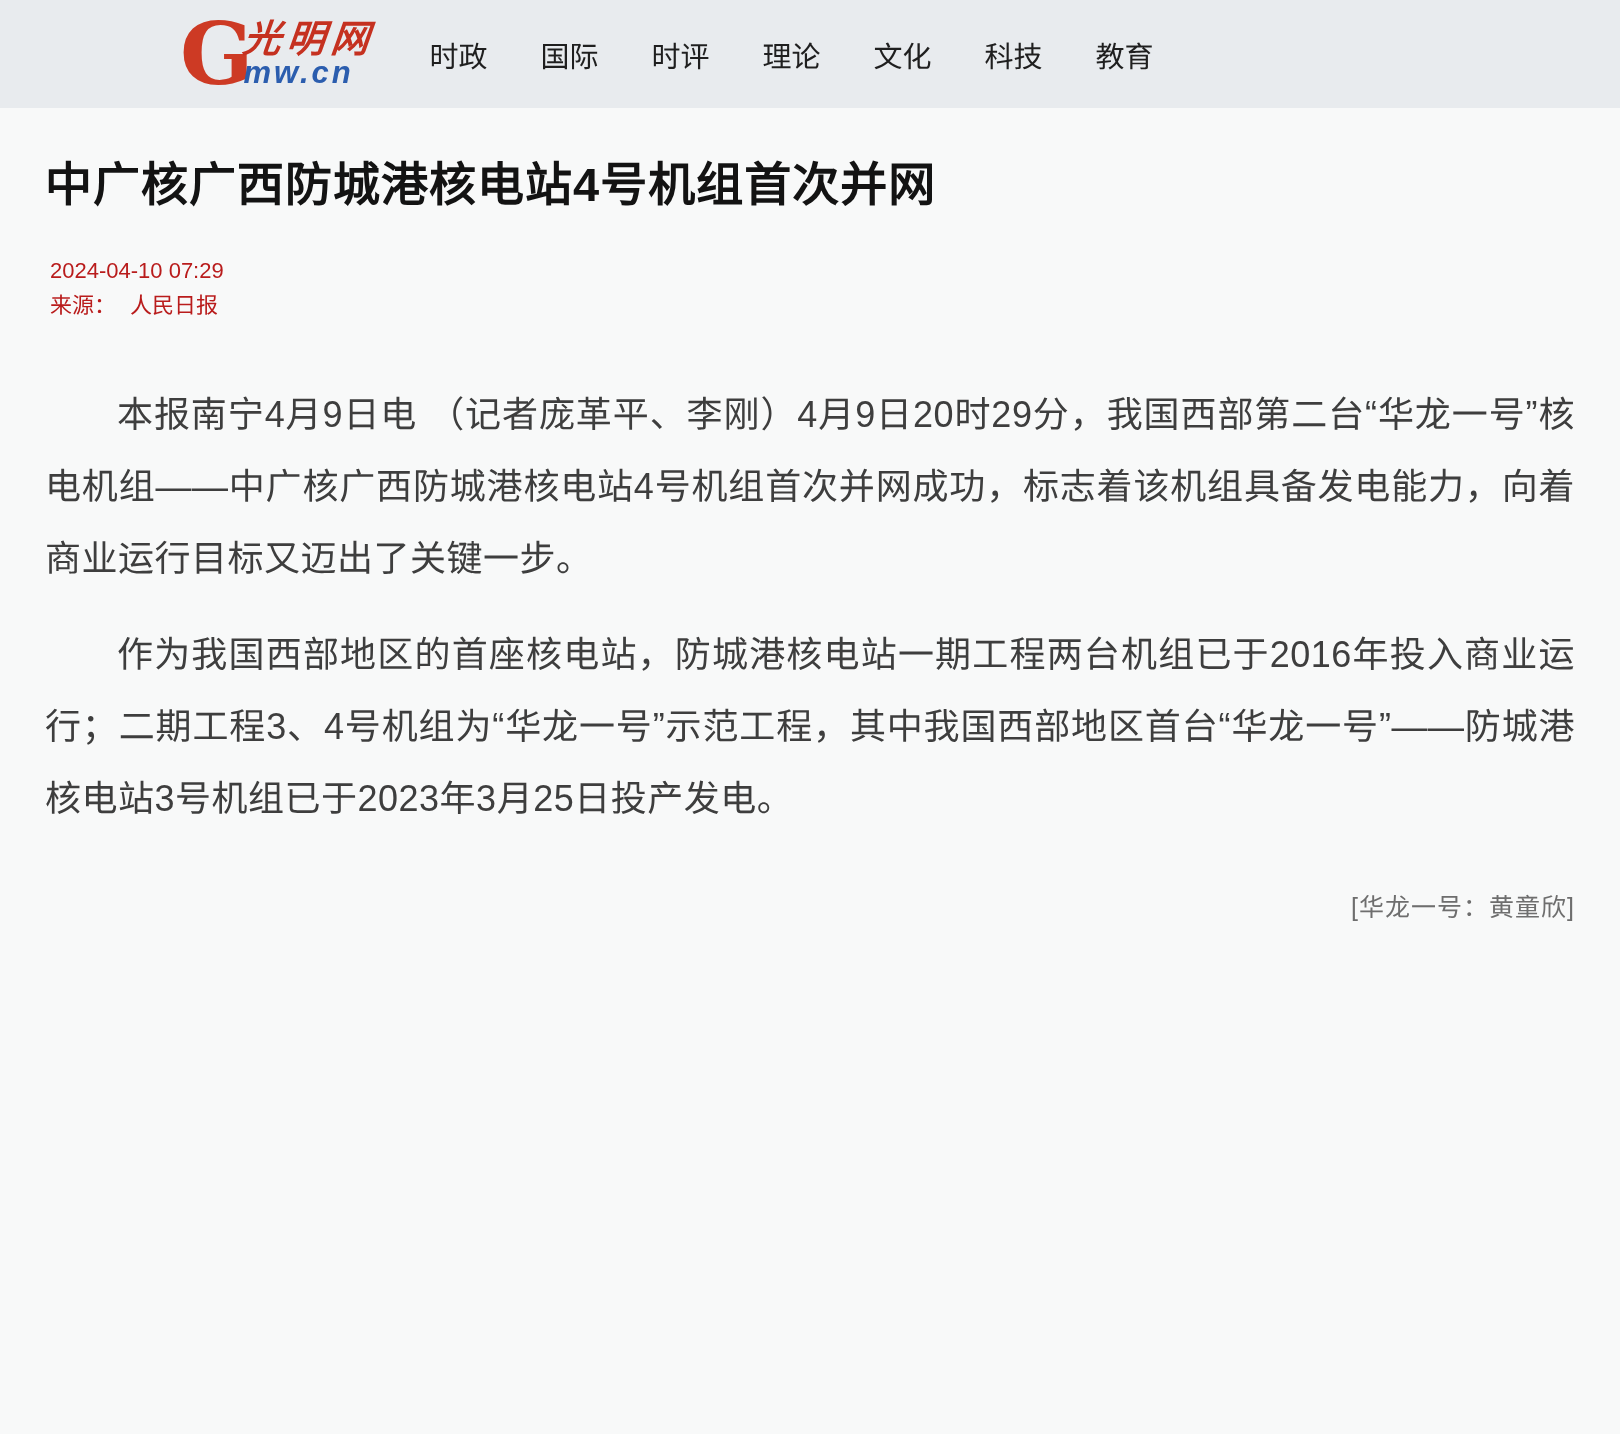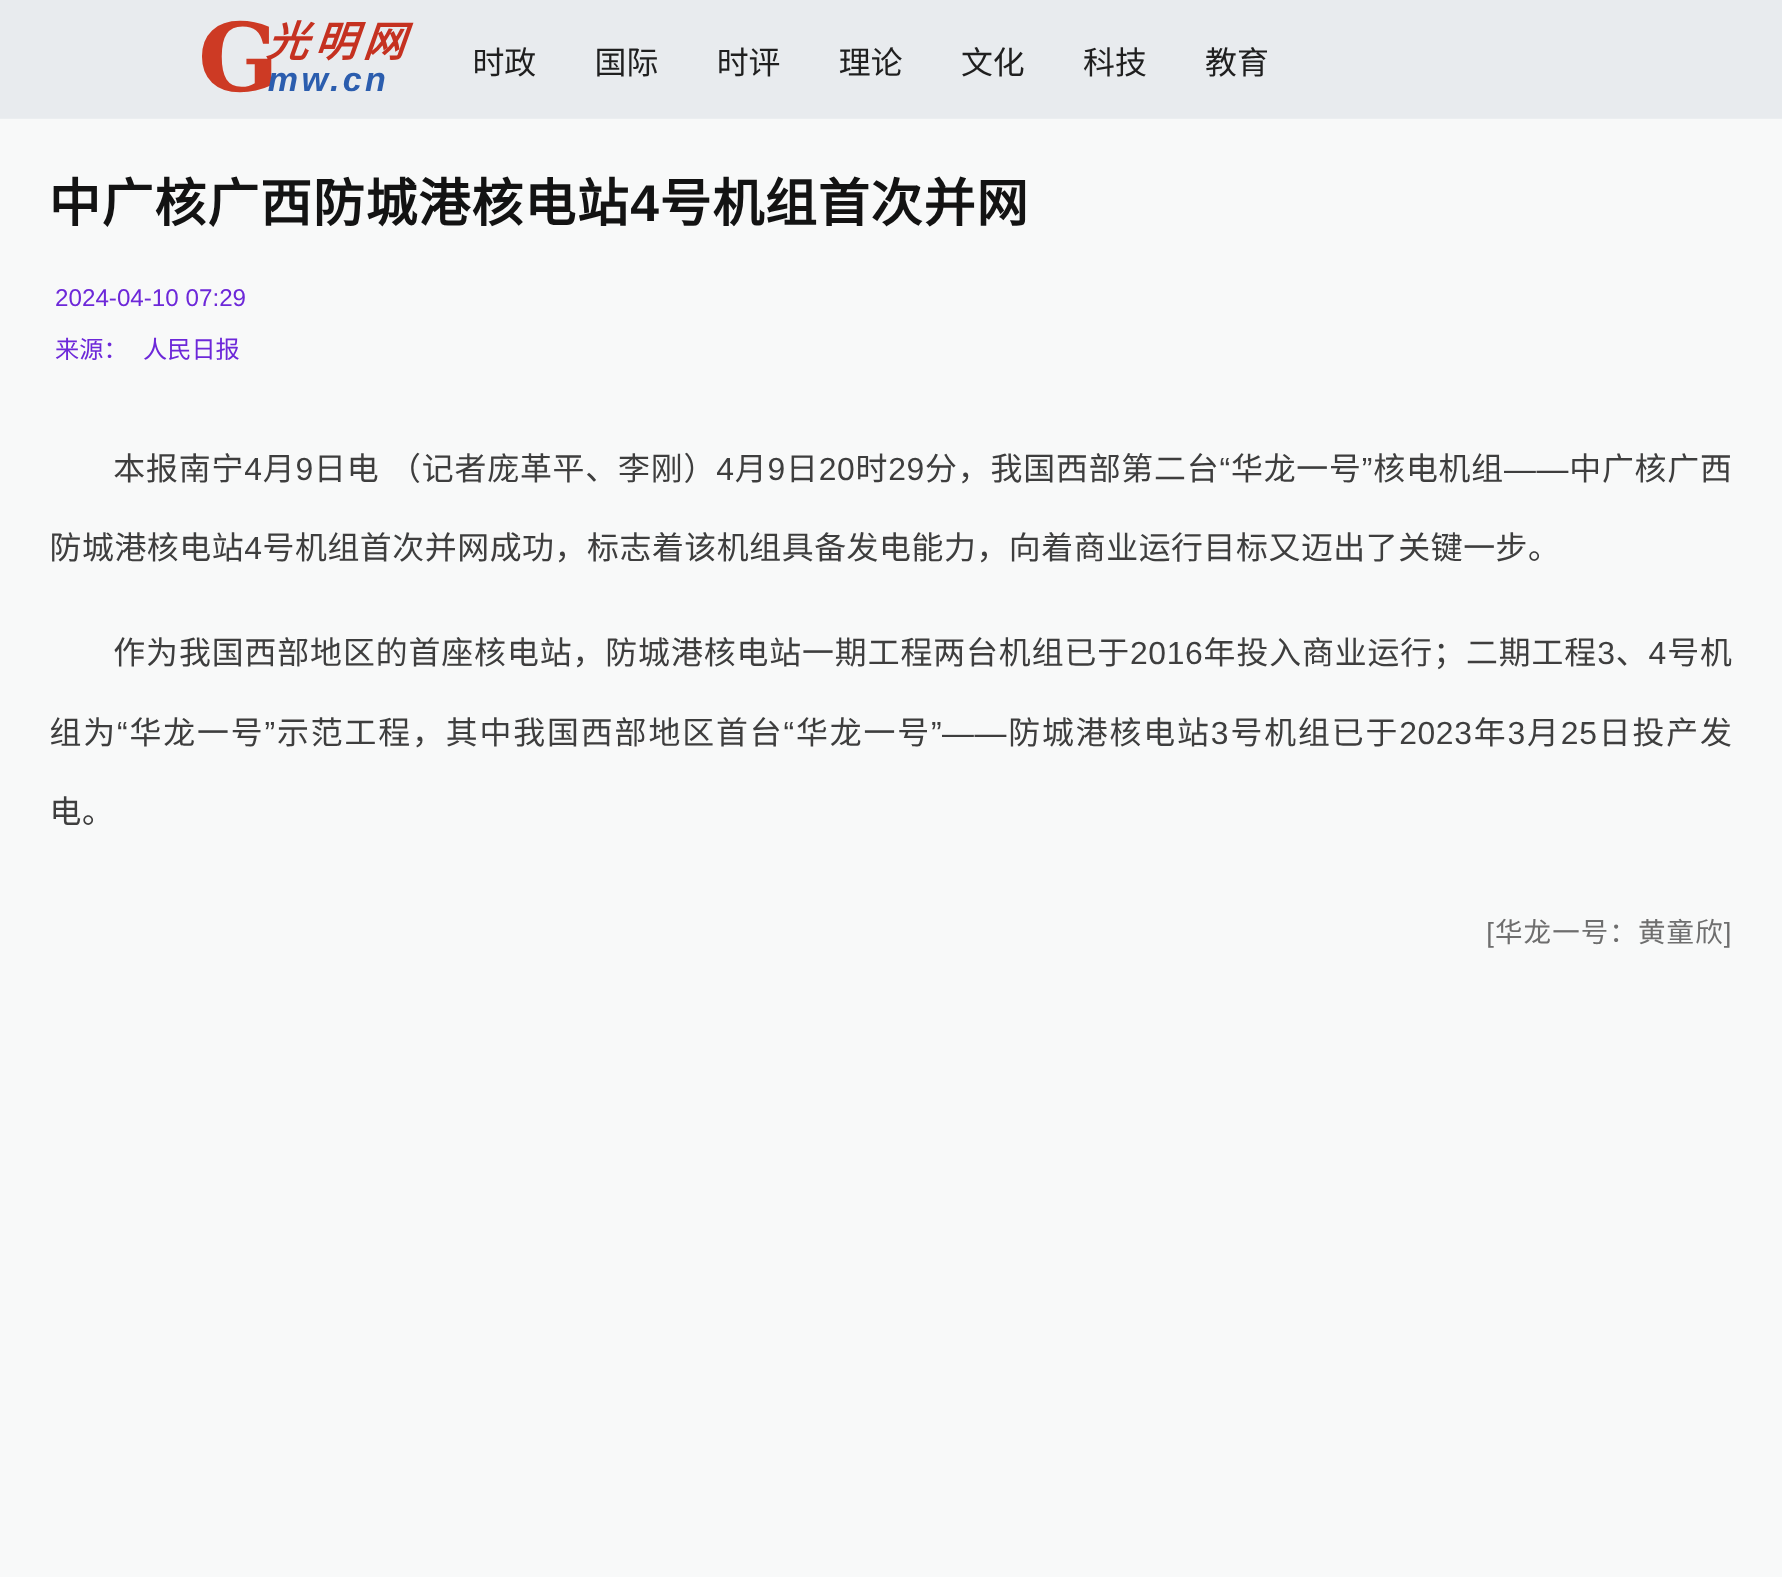--- a/index.html
+++ b/index.html
@@ -76,29 +76,29 @@
     text-align: left;
     font-size: 47px;
     font-weight: bold;
     color: #131313;
     letter-spacing: 1px;
     line-height: 1.4;
   }
   .article-meta {
     margin-top: 38px;
     margin-left: 5px;
-    color: #6d28d9;
+    color: #b91c1c;
   }
   .article-date { font-size: 22px; line-height: 1.4; }
-  .article-source-row { font-size: 22px; line-height: 1.4; margin-top: 16px; }
+  .article-source-row { font-size: 22px; line-height: 1.4; margin-top: 4px; }
   .article-source { margin-left: 14px; }
 
   .article-body { margin-top: 58px; }
   .article-body p {
-    font-size: 29px;
+    font-size: 36px;
     line-height: 72px;
     color: #3e3e3e;
     text-indent: 2em;
     text-align: justify;
     letter-spacing: 0.5px;
     margin-bottom: 24px;
   }
   .article-author {
     font-size: 32px;
     line-height: 72px;

